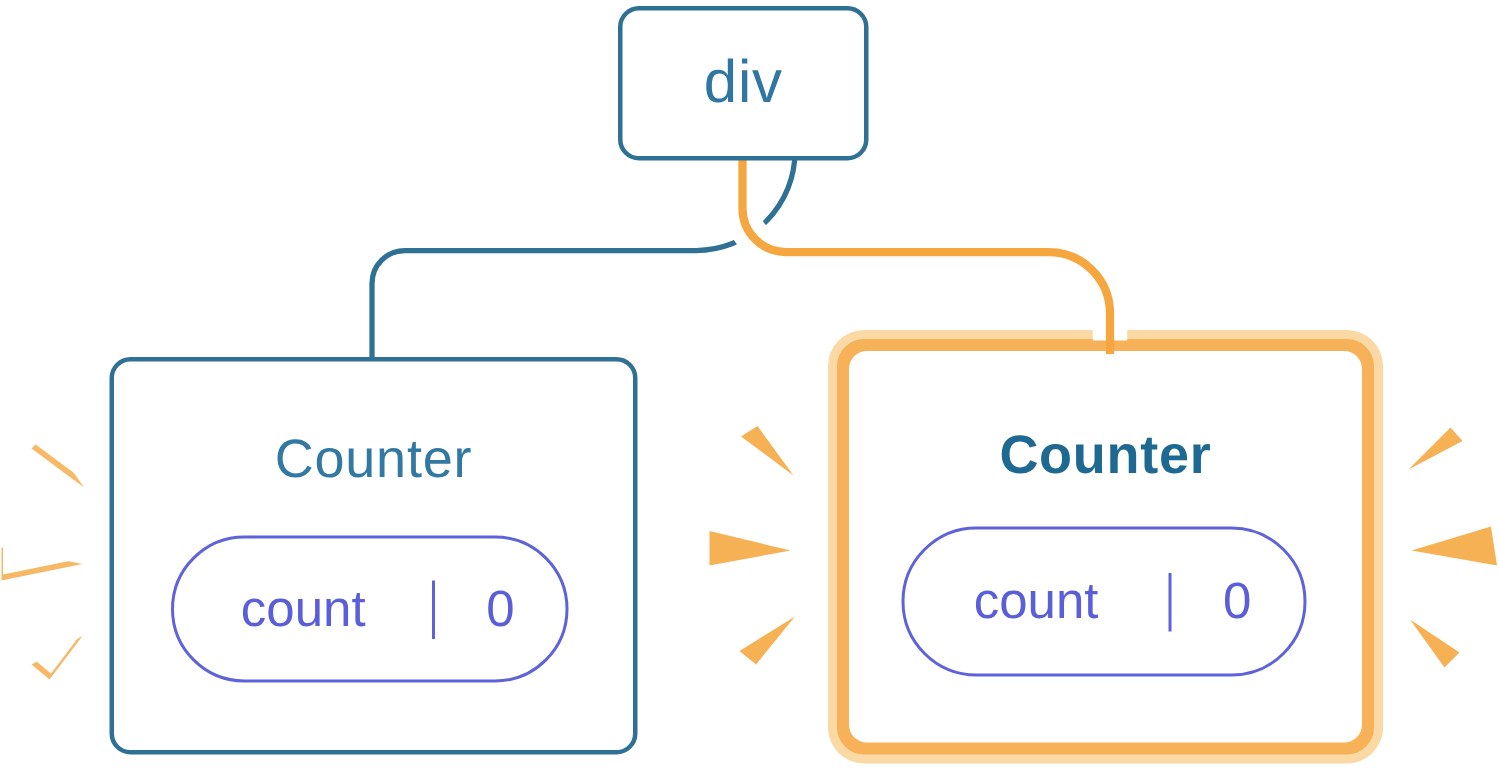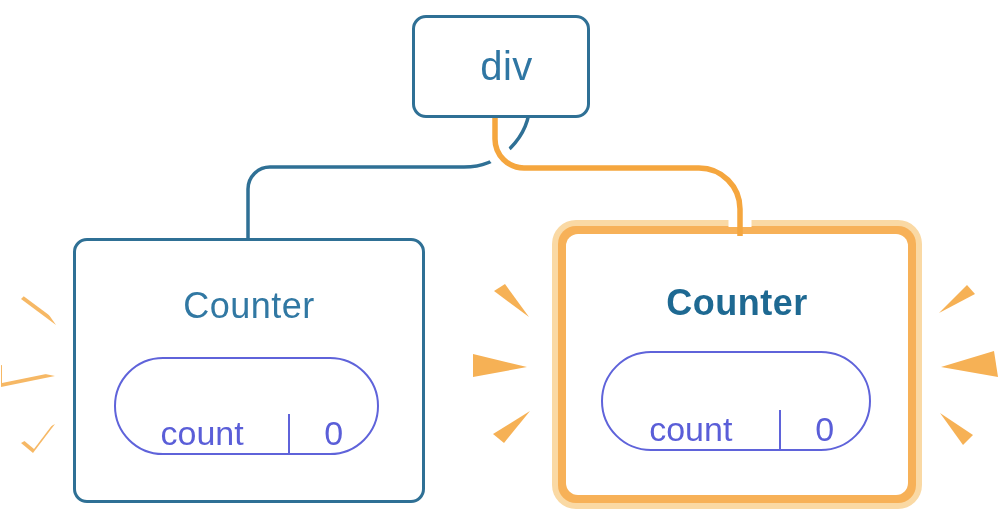--- a/index.html
+++ b/index.html
@@ -5,23 +5,23 @@
   html,body{margin:0;padding:0;background:#ffffff;}
   .canvas{
     position:relative;width:999px;height:515px;overflow:hidden;
     font-family:"Liberation Sans", sans-serif;background:#ffffff;
   }
   .layer{position:absolute;left:0;top:0;width:999px;height:515px;pointer-events:none;}
   .z1{z-index:1}.z3{z-index:3}.z5{z-index:5}
 
   
   .root-node{
-    position:absolute;left:412px;top:15px;width:161px;height:97px;z-index:4;
+    position:absolute;left:412px;top:4px;width:161px;height:97px;z-index:4;
     background:#ffffff;border:3px solid #2F7095;border-radius:14px;
-    display:flex;align-items:center;justify-content:center;padding-left:11px;
+    display:flex;align-items:center;justify-content:center;
   }
   .root-node .label{font-size:40px;color:#2F76A3;font-weight:500;letter-spacing:.5px;}
 
   
   .card-left{
     position:absolute;left:73px;top:238px;width:352px;height:265px;z-index:4;
     background:#ffffff;border:3px solid #2F7095;border-radius:14px;box-sizing:border-box;
   }
   .card-left .card-title{
     position:absolute;left:0;top:44px;width:100%;text-align:center;
@@ -43,21 +43,21 @@
   .card-right .card-title{
     position:absolute;left:0;top:48px;width:100%;text-align:center;
     font-size:36px;color:#1E6992;font-weight:700;letter-spacing:.5px;
   }
   .card-right .pill{left:35px;top:117px;width:270px;height:100px;border-radius:50px;}
 
   
   .pill{
     position:absolute;width:265px;height:98px;box-sizing:border-box;
     border:2px solid #5F63DA;border-radius:49px;background:#ffffff;
-    display:flex;align-items:flex-end;overflow:hidden;
+    display:flex;align-items:center;overflow:hidden;
   }
   .pill .key-cell{
     flex:0 0 66%;display:flex;align-items:center;justify-content:center;
     font-size:34px;color:#5A5ED8;
   }
   .pill .val-cell{
     flex:1;border-left:2px solid #5F63DA;display:flex;align-items:center;justify-content:center;
     font-size:34px;color:#5A5ED8;
   }
 </style>

